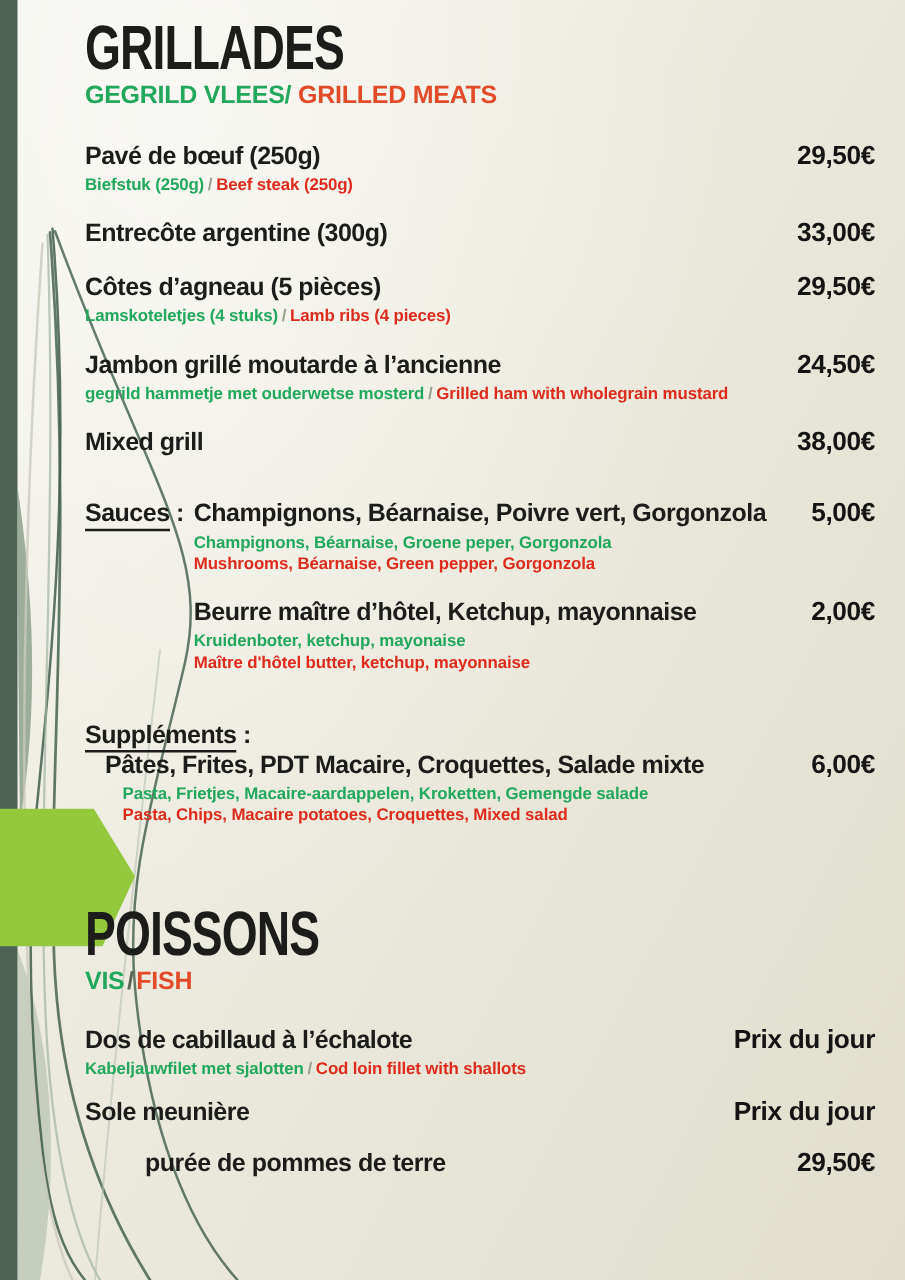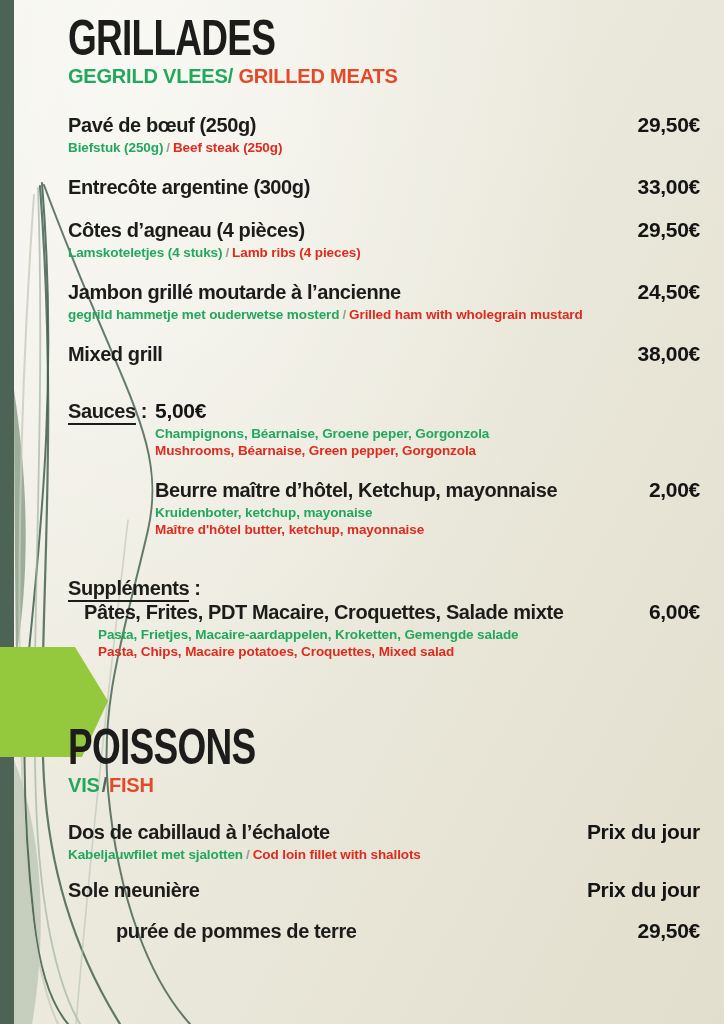--- a/index.html
+++ b/index.html
@@ -93,21 +93,21 @@
 
     <div class="item">
       <div class="row">
         <span class="name">Entrecôte argentine (300g)</span>
         <span class="price">33,00€</span>
       </div>
     </div>
 
     <div class="item">
       <div class="row">
-        <span class="name">Côtes d’agneau (4 pièces)</span>
+        <span class="name">Côtes d’agneau (5 pièces)</span>
         <span class="price">29,50€</span>
       </div>
       <div class="sub"><span class="nlc">Lamskoteletjes (4 stuks)</span><span class="sepc">/</span><span class="enc">Lamb ribs (4 pieces)</span></div>
     </div>
 
     <div class="item">
       <div class="row">
         <span class="name">Jambon grillé moutarde à l’ancienne</span>
         <span class="price">24,50€</span>
       </div>
@@ -118,20 +118,21 @@
       <div class="row">
         <span class="name">Mixed grill</span>
         <span class="price">38,00€</span>
       </div>
     </div>
 
     <div class="item mt-sauces stack">
       <div class="row">
         <span class="label"><span class="u">Sauces</span><span> :</span></span>
         <span class="flex1">
+          <span class="name">Champignons, Béarnaise, Poivre vert, Gorgonzola</span>
           <span class="price">5,00€</span>
         </span>
       </div>
       <div class="sub ind"><span class="nlc">Champignons, Béarnaise, Groene peper, Gorgonzola</span></div>
       <div class="sub" style="margin-top:1px"><span class="enc ind">Mushrooms, Béarnaise, Green pepper, Gorgonzola</span></div>
     </div>
 
     <div class="item mt-butter stack">
       <div class="row">
         <span class="name ind">Beurre maître d’hôtel, Ketchup, mayonnaise</span>

